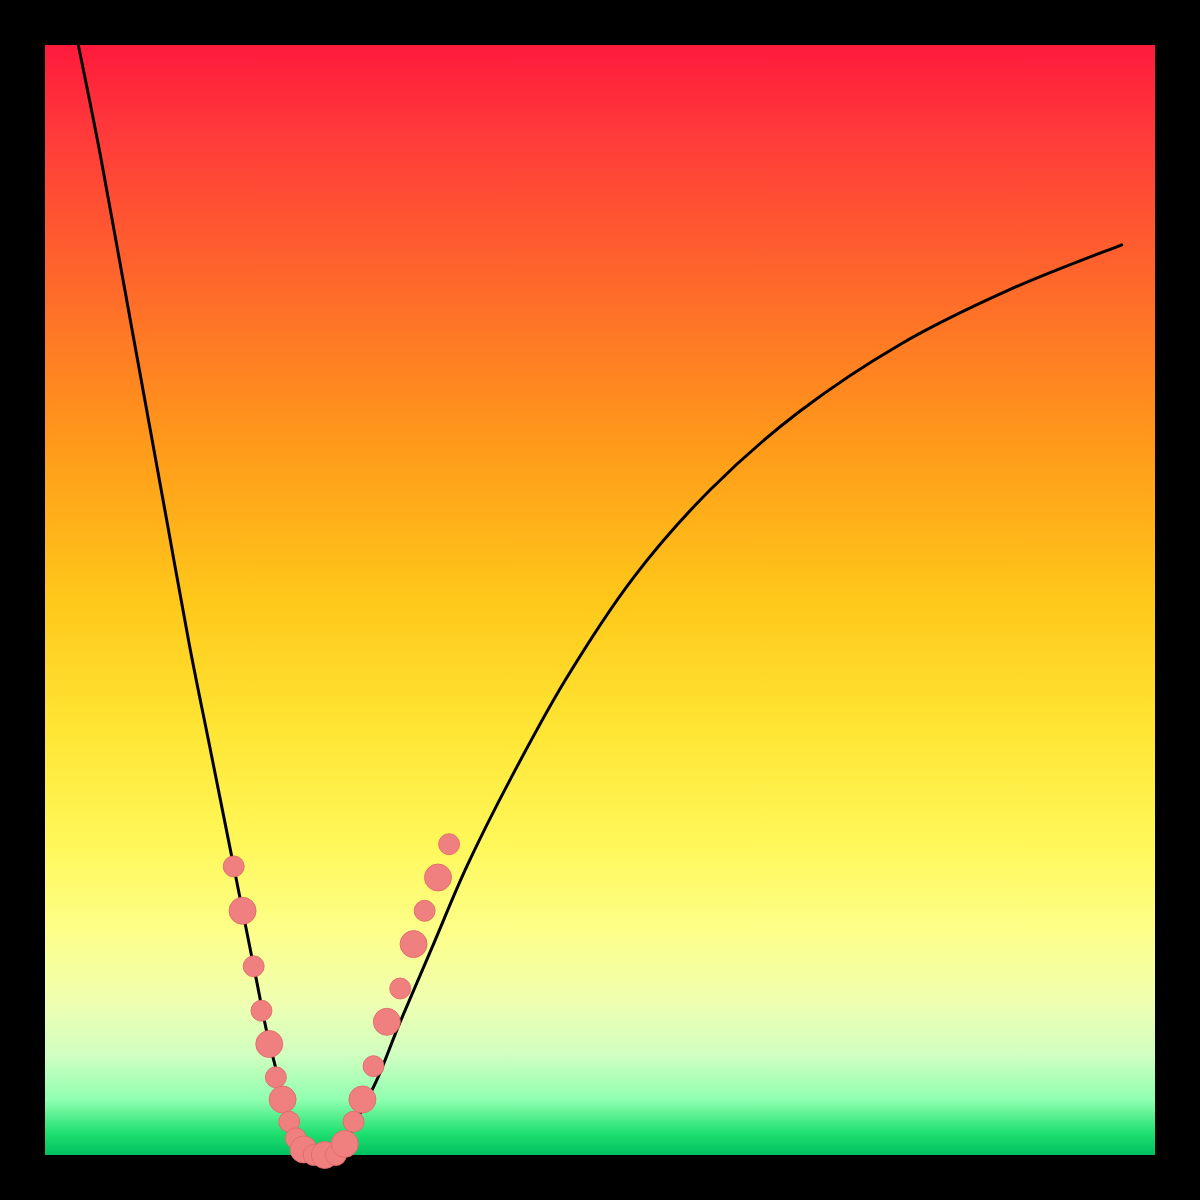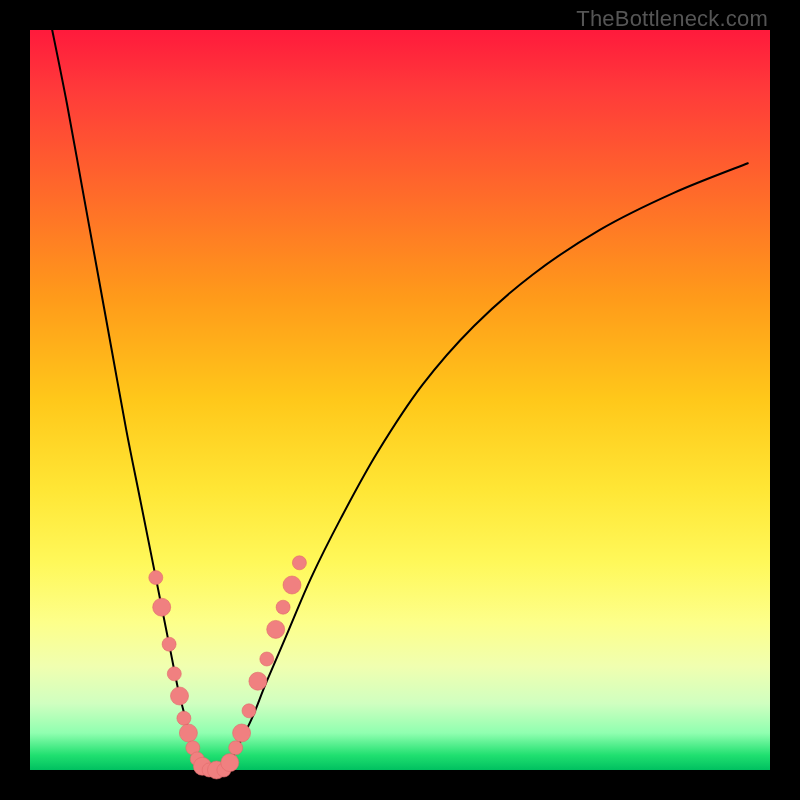--- a/index.html
+++ b/index.html
@@ -67,21 +67,20 @@
   .dot {
     fill: #f08080;
     stroke: #e06a6a;
     stroke-width: 0.6;
   }
 </style>
 </head>
 <body>
 
 <div class="frame">
-  <div class="watermark">TheBottleneck.com</div>
   <div class="plot-area">
     <svg class="curves" viewBox="0 0 740 740">
       <g>
         <path id="left-path" class="curve" d="M 22.2 0.0 C 24.7 12.3, 32.1 48.1, 37.0 74.0 C 41.9 99.9, 46.9 128.3, 51.8 155.4 C 56.7 182.5, 61.7 209.7, 66.6 236.8 C 71.5 263.9, 76.5 291.1, 81.4 318.2 C 86.3 345.3, 91.3 373.7, 96.2 399.6 C 101.1 425.5, 106.1 448.9, 111.0 473.6 C 115.9 498.3, 120.9 522.9, 125.8 547.6 C 130.7 572.3, 136.9 603.1, 140.6 621.6 C 144.3 640.1, 145.5 647.5, 148.0 658.6 C 150.5 669.7, 152.9 678.3, 155.4 688.2 C 157.9 698.1, 160.3 710.4, 162.8 717.8 C 165.3 725.2, 167.7 728.9, 170.2 732.6 C 172.7 736.3, 176.4 738.8, 177.6 740.0"></path>
       </g>
       <g>
         <path id="right-path" class="curve" d="M 192.4 740.0 C 193.6 738.8, 197.3 736.3, 199.8 732.6 C 202.3 728.9, 203.5 725.2, 207.2 717.8 C 210.9 710.4, 217.1 699.3, 222.0 688.2 C 226.9 677.1, 230.6 666.0, 236.8 651.2 C 243.0 636.4, 251.6 616.7, 259.0 599.4 C 266.4 582.1, 272.6 566.1, 281.2 547.6 C 289.8 529.1, 299.7 509.4, 310.8 488.4 C 321.9 467.4, 334.2 444.0, 347.8 421.8 C 361.4 399.6, 376.2 376.2, 392.2 355.2 C 408.2 334.2, 425.5 314.5, 444.0 296.0 C 462.5 277.5, 482.2 260.2, 503.2 244.2 C 524.2 228.2, 546.4 213.4, 569.8 199.8 C 593.2 186.2, 619.1 173.9, 643.8 162.8 C 668.5 151.7, 705.5 138.1, 717.8 133.2"></path>
       </g>
       <g id="dots-group">
           <circle cx="125.8" cy="547.6" r="7" class="dot"></circle>

